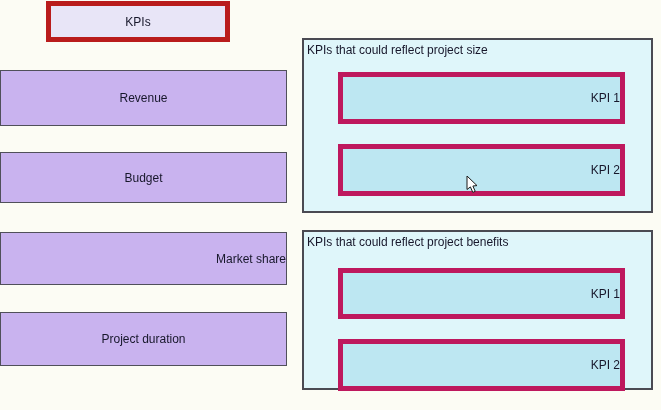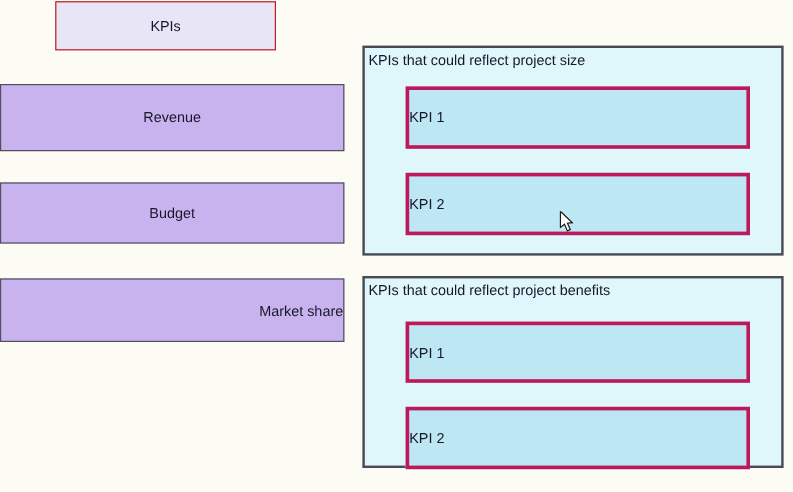--- a/index.html
+++ b/index.html
@@ -16,21 +16,21 @@
     overflow: hidden;
     color: #17172b;
     font-size: 12px;
   }
   
   .kpis-header {
     position: absolute;
     left: 46px; top: 1px;
     width: 184px; height: 41px;
     background: #e8e5f7;
-    border: 1px solid #b91c1c;
+    border: 5px solid #b91c1c;
     box-sizing: border-box;
     display: flex; align-items: center; justify-content: center;
   }
   
   .option-box {
     position: absolute;
     left: 0;
     width: 287px;
     background: #c9b3ef;
     border: 1px solid #50505a;
@@ -58,23 +58,23 @@
     position: absolute;
     left: 3px; top: 3px;
     white-space: nowrap;
   }
   .kpi-slot {
     position: absolute;
     left: 34px;
     width: 287px;
     height: 52px;
     background: #bde7f2;
-    border: 3px solid #be185d;
+    border: 5px solid #be185d;
     box-sizing: border-box;
-    display: flex; align-items: center; justify-content: flex-start;
+    display: flex; align-items: center; justify-content: flex-end;
   }
   .panel-size .slot-1     { top: 32px; }
   .panel-size .slot-2     { top: 104px; }
   .panel-benefits .slot-1 { top: 36px;  height: 51px; }
   .panel-benefits .slot-2 { top: 107px; }
 
   .label { pointer-events: none; }
 
   .cursor {
     position: absolute;
@@ -95,20 +95,23 @@
 
   <div class="option-box option-revenue">
     <span class="label">Revenue</span>
   </div>
   <div class="option-box option-budget">
     <span class="label">Budget</span>
   </div>
   <div class="option-box option-market">
     <span class="label">Market share</span>
   </div>
+  <div class="option-box option-duration">
+    <span class="label">Project duration</span>
+  </div>
 
   <div class="drop-panel panel-size">
     <span class="panel-title">KPIs that could reflect project size</span>
     <div class="kpi-slot slot-1">
       <span class="label">KPI 1</span>
     </div>
     <div class="kpi-slot slot-2">
       <span class="label">KPI 2</span>
     </div>
   </div>

